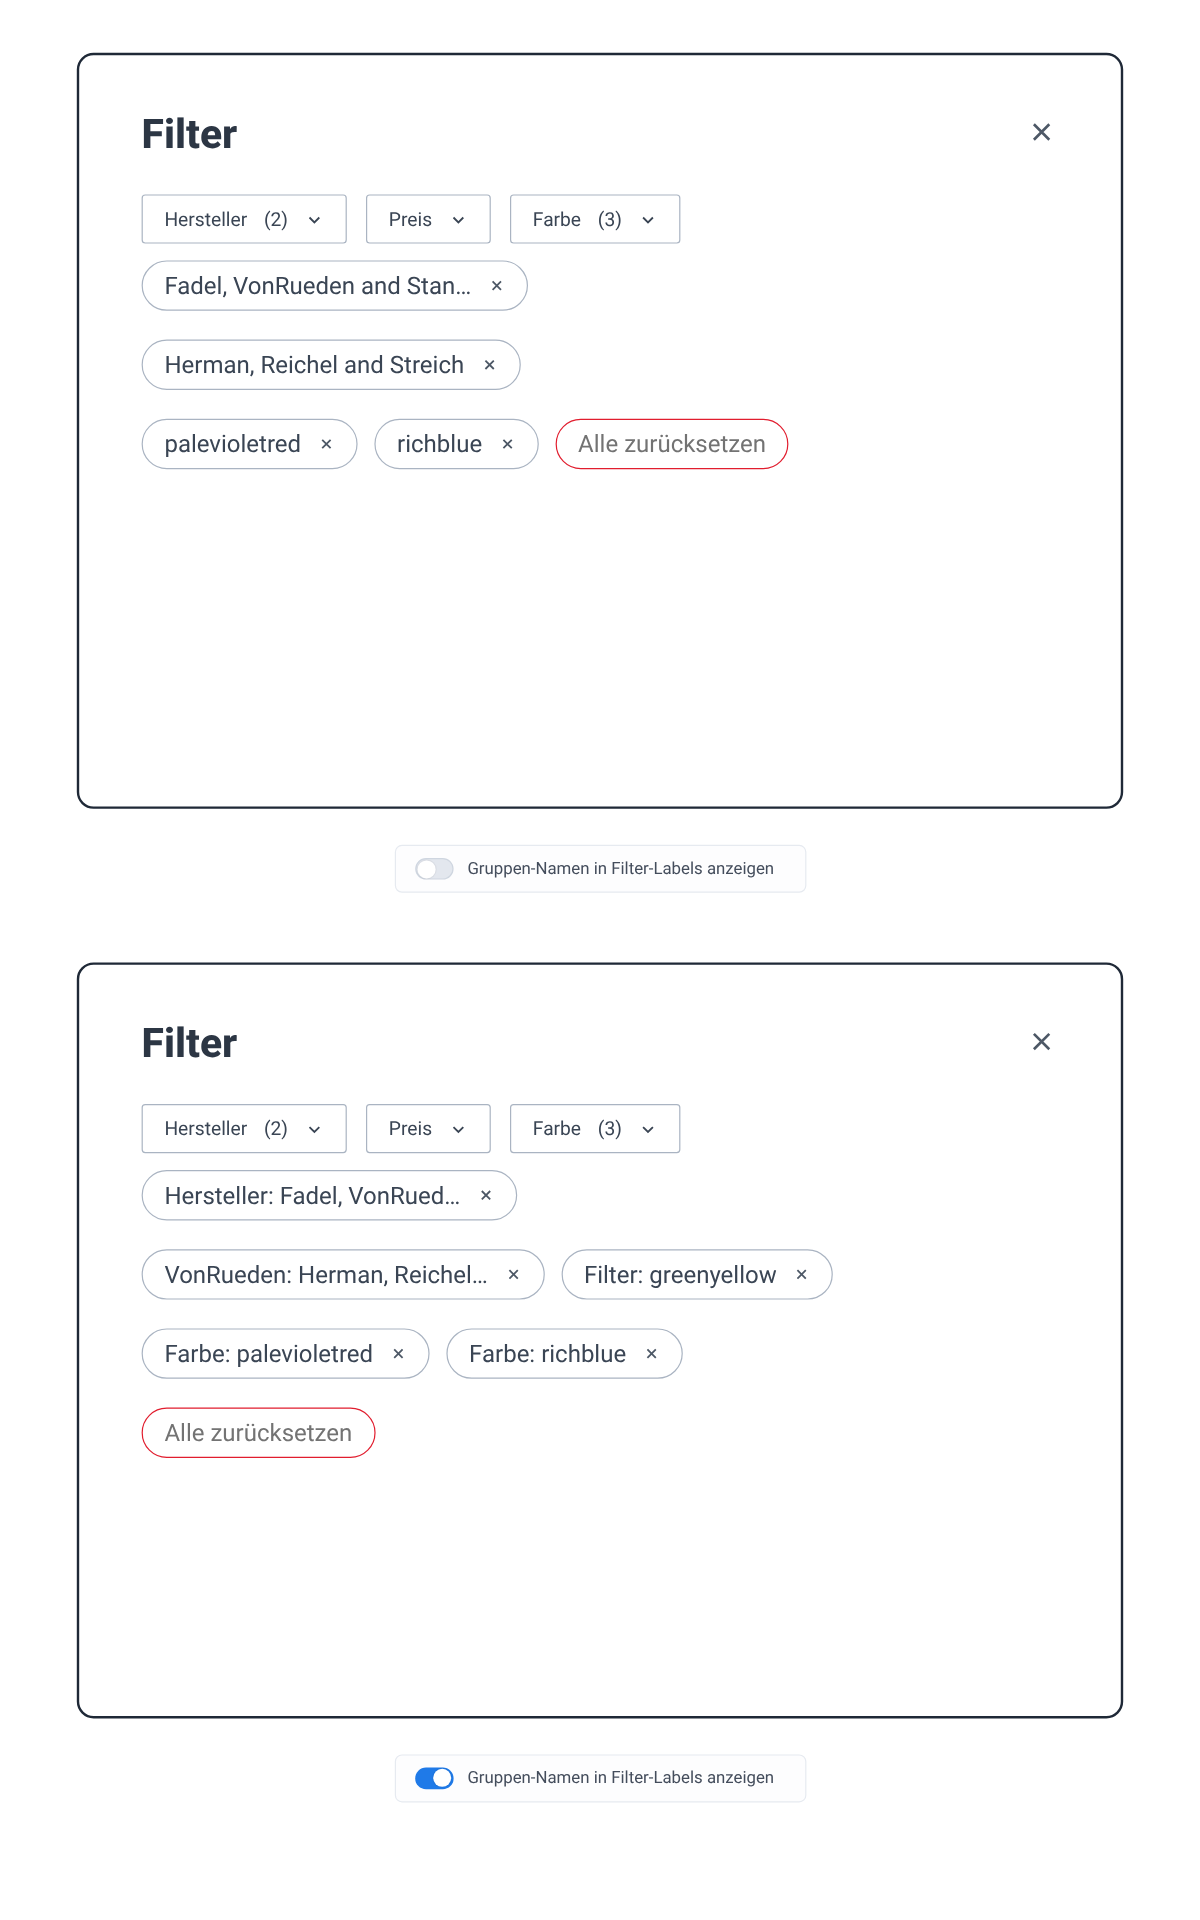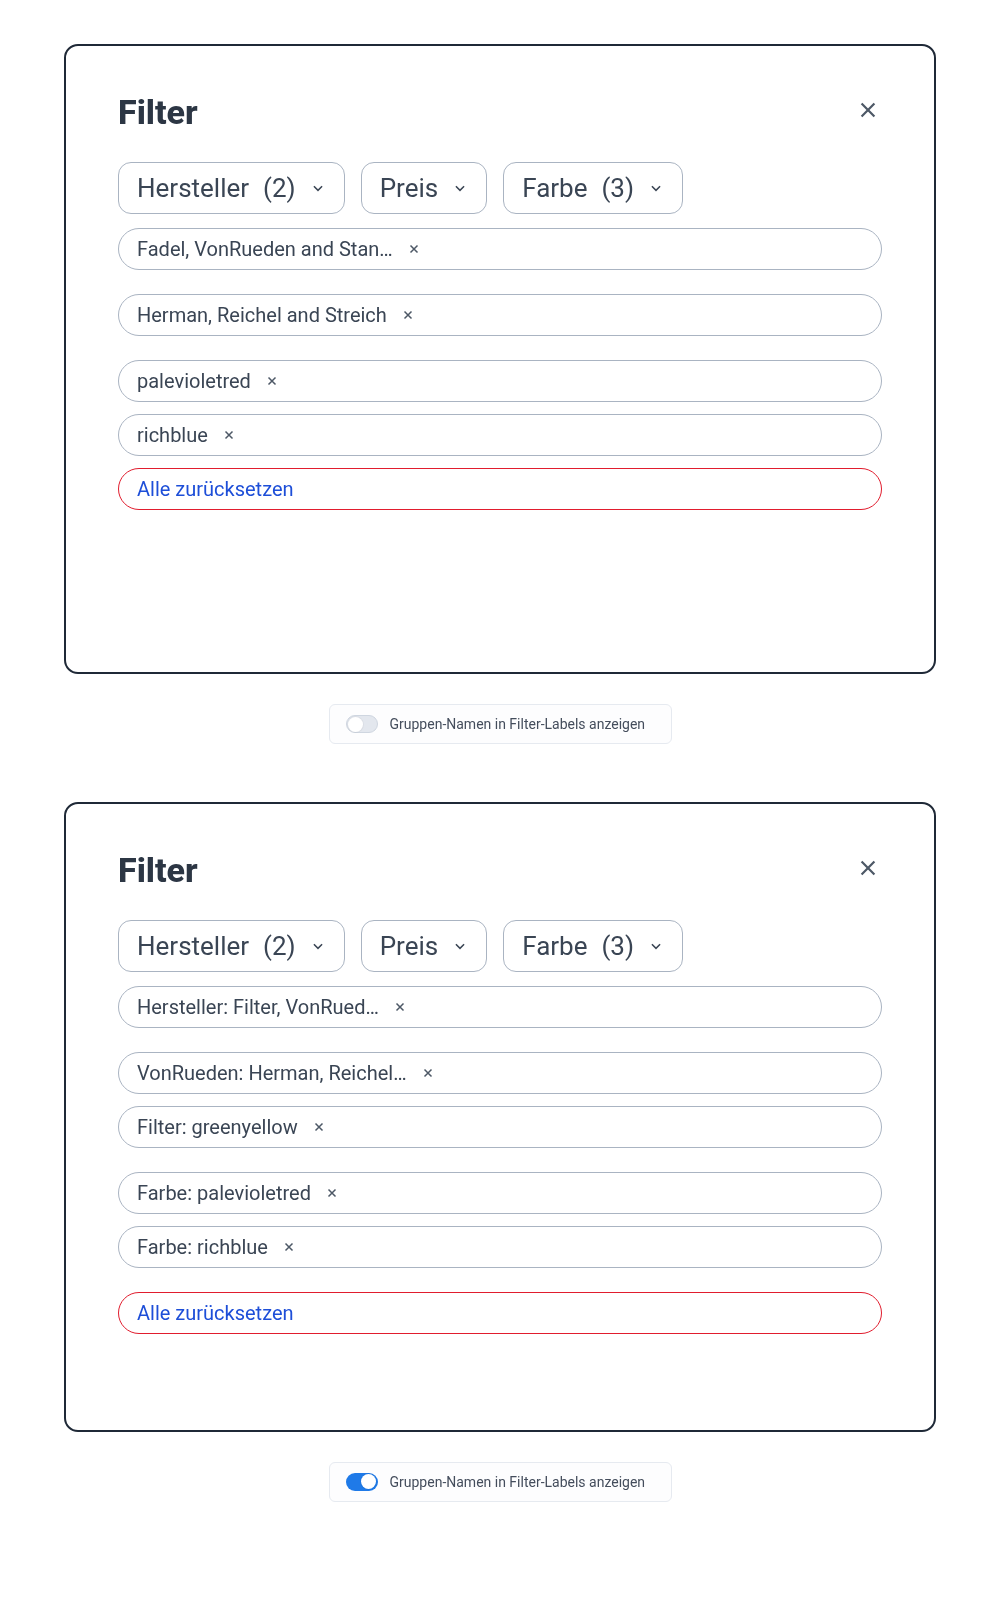--- a/index.html
+++ b/index.html
@@ -39,38 +39,38 @@
   .close-btn svg { width:22px;height:22px;stroke:currentColor;stroke-width:2.4;fill:none; }
 
   .filter-row {
     display: flex;
     flex-wrap: wrap;
     gap: 16px;
     margin-bottom: 14px;
   }
   .filter-cat {
     border: 1px solid #aab4c2;
-    border-radius: 13px;
+    border-radius: 3px;
     background:#fff;
     padding: 10px 18px;
-    font-size: 26px;
+    font-size: 16px;
     color: #3a4554;
     display:flex; align-items:center; gap:14px;
     cursor:pointer;
   }
   .filter-cat .count { color:#3a4554; }
   .chev { width:16px;height:16px;display:inline-flex;align-items:center;justify-content:center; }
   .chev svg{width:14px;height:14px;stroke:#3a4554;stroke-width:2.6;fill:none;}
 
   .chips-row {
     display:flex;
     flex-wrap:wrap;
+    gap:14px;
     margin-top:6px;
     row-gap:12px;
-    flex-direction:column;
   }
   .chip {
     border:1px solid #aab4c2;
     border-radius:999px;
     background:#fff;
     padding:8px 18px;
     font-size:20px;
     color:#3a4554;
     display:flex;align-items:center;gap:14px;
     max-width:100%;
@@ -79,21 +79,21 @@
   .chip .label{
     white-space:nowrap;overflow:hidden;text-overflow:ellipsis;
     max-width:270px;
   }
   .chip .x{
     width:14px;height:14px;display:inline-flex;align-items:center;justify-content:center;
     color:#4d5866; flex-shrink:0;
   }
   .chip .x svg{width:12px;height:12px;stroke:currentColor;stroke-width:3;fill:none;}
   .chip.reset{
-    border-color:#e11d2e;color:#1d4ed8;
+    border-color:#e11d2e;color:#737373;
   }
 
   .toggle-bar{
     margin:30px auto 58px auto;
     width:343px;
     border:1px solid #e6eaf0;
     border-radius:6px;
     background:#fdfdfe;
     padding:10px 16px;
     display:flex;align-items:center;gap:12px;
@@ -239,21 +239,21 @@
       <span class="chev">
         <svg viewBox="0 0 24 24">
             <path d="M5 9 L12 16 L19 9"></path>
           </svg>
       </span>
     </div>
   </div>
 
   <div class="chips-row">
     <div class="chip">
-      <span class="label">Hersteller: Filter, VonRued…</span>
+      <span class="label">Hersteller: Fadel, VonRued…</span>
       <span class="x">
           <svg viewBox="0 0 24 24">
             <path d="M5 5 L19 19 M19 5 L5 19"></path>
           </svg>
         </span>
     </div>
     <div style="flex-basis:100%;height:0;"></div>
     <div class="chip">
       <span class="label">VonRueden: Herman, Reichel…</span>
       <span class="x">

